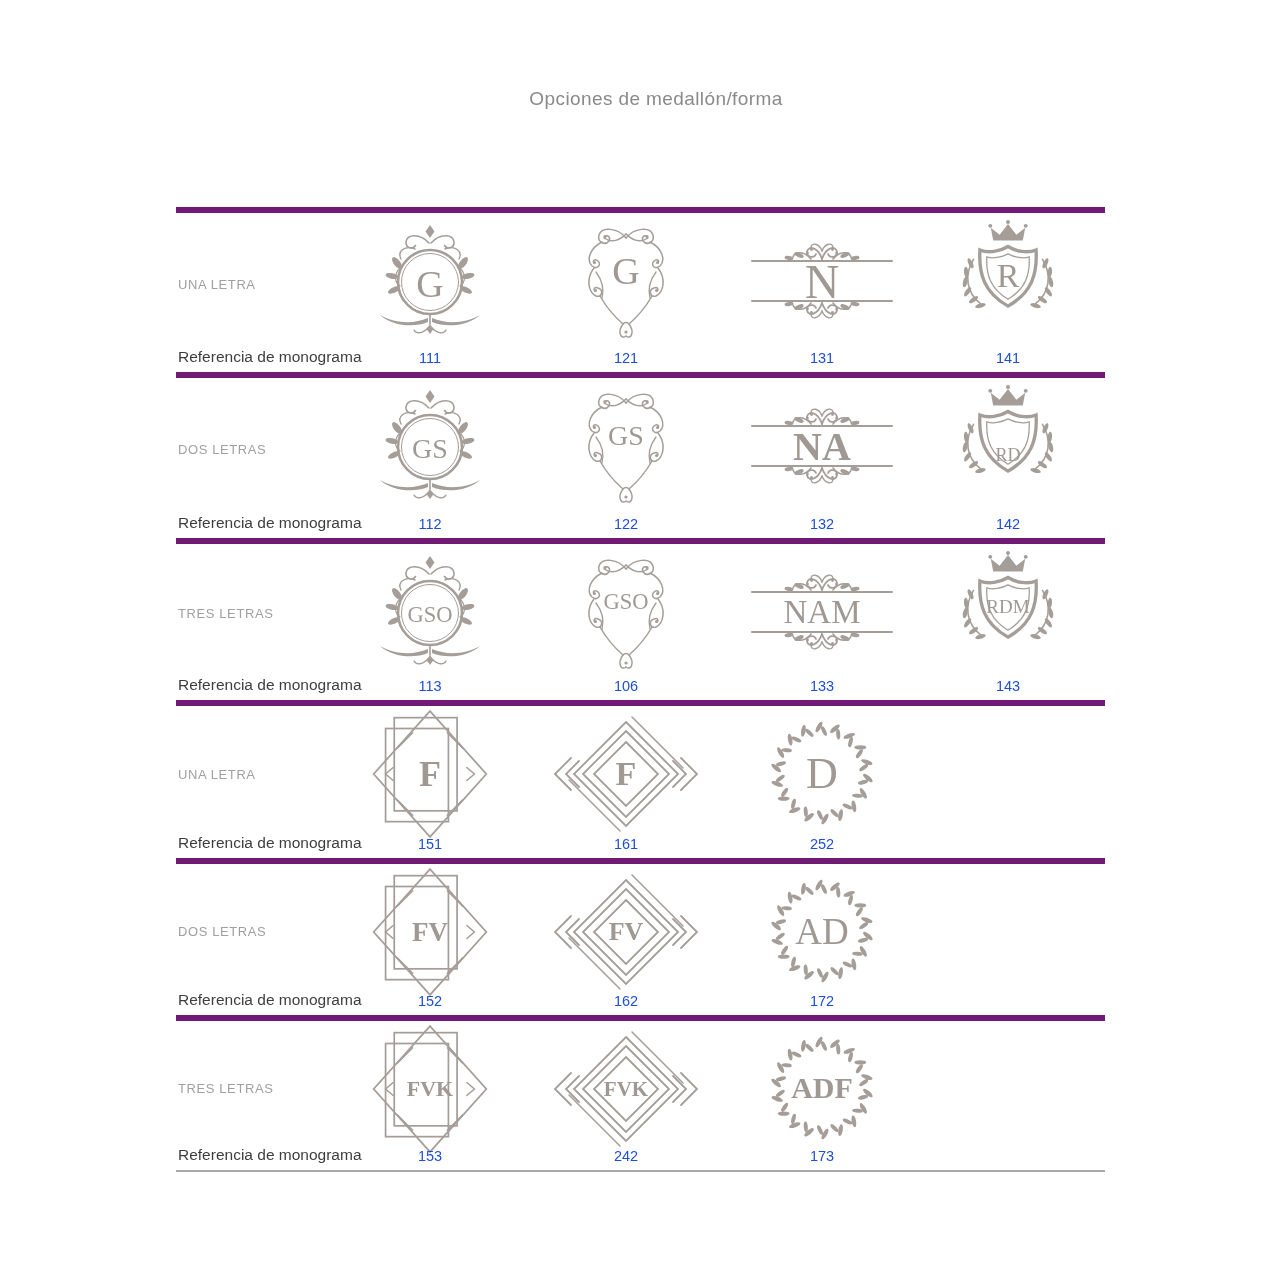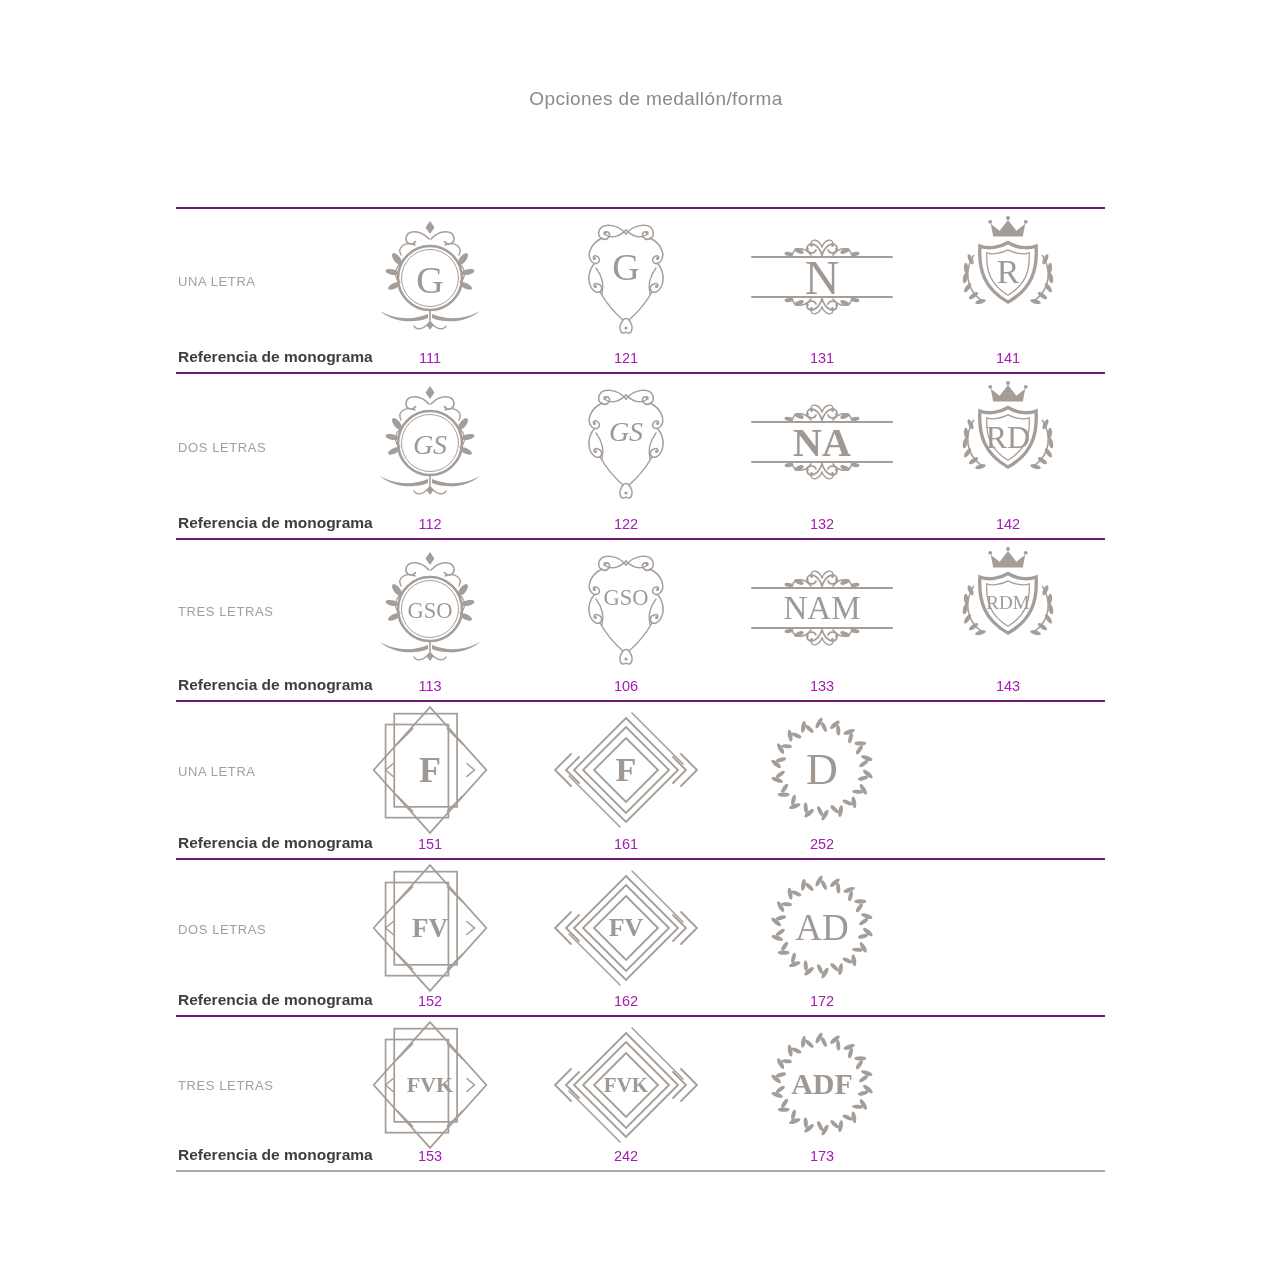--- a/index.html
+++ b/index.html
@@ -15,21 +15,21 @@
     text-align:center;
     font-size:19px; letter-spacing:.4px;
     color:#8a8a8d;
     margin-left:16px;
   }
   .table{
     position:absolute; left:176px; top:207px; width:929px;
   }
   .section{
     position:relative;
-    border-top:2px solid #701a75;
+    border-top:6px solid #701a75;
     box-sizing:border-box;
   }
   .section.last{ border-bottom:2px solid #aaa8a8; }
   .row-label{
     position:absolute; left:2px; top:40%;
     font-size:13px; letter-spacing:.6px;
     color:#a0a0a0;
   }
   .cell{
     position:absolute; top:3px;
@@ -47,47 +47,47 @@
     white-space:nowrap;
   }
   .t-circle .letter{ top:52%; }
   .t-scroll .letter{ top:42%; }
   .t-split  .letter{ top:50%; }
   .t-crest  .letter{ top:46%; }
   .t-gsq    .letter{ top:50%; }
   .t-gdia   .letter{ top:50%; }
   .t-wreath .letter{ top:49%; }
   .t-circle .L1,.t-scroll .L1{ font-size:38px; }
-  .t-circle .L2,.t-scroll .L2{ font-size:28px;font-style:italic; }
+  .t-circle .L2,.t-scroll .L2{ font-size:28px; }
   .t-circle .L3,.t-scroll .L3{ font-size:22.5px; }
   .t-split .L1{ font-size:48px; }
   .t-split .L2{ font-size:40px;font-weight:bold; }
   .t-split .L3{ font-size:33px; }
   .t-crest .L1{ font-size:34px; }
-  .t-crest .L2{ font-size:32px; }
+  .t-crest .L2{ font-size:18px;margin-top:14px; }
   .t-crest .L3{ font-size:19px; }
   .t-gsq .letter,.t-gdia .letter{ font-weight:bold; }
   .t-gsq .L1{ font-size:36px; }
   .t-gsq .L2{ font-size:27px; }
   .t-gsq .L3{ font-size:22px; }
   .t-gdia .L1{ font-size:34px; }
   .t-gdia .L2{ font-size:26px; }
   .t-gdia .L3{ font-size:21px; }
   .t-wreath .L1{ font-size:44px; }
   .t-wreath .L2{ font-size:37px; }
   .t-wreath .L3{ font-size:30px;font-weight:bold; }
   .ref-row{ position:absolute; left:0; right:0; bottom:6px; height:20px; }
   .ref-label{
     position:absolute; left:2px; bottom:0;
-    font-size:15.5px; color:#3e3e3e;font-weight:bold;
+    font-size:15.5px; color:#3e3e3e;
   }
   .ref-num{
     position:absolute; bottom:0;
     width:150px; text-align:center;
-    font-size:14.5px; color:#a21caf;
+    font-size:14.5px; color:#1d4ed8;
   }
   .c1{ left:179px; } .c2{ left:375px; } .c3{ left:571px; } .c4{ left:757px; }
 </style>
 </head>
 <body>
 
 <svg width="0" height="0" style="position:absolute" aria-hidden="true">
   <defs>
 
     <g id="m-ornate-circle" stroke="currentColor" fill="none" stroke-linecap="round">

